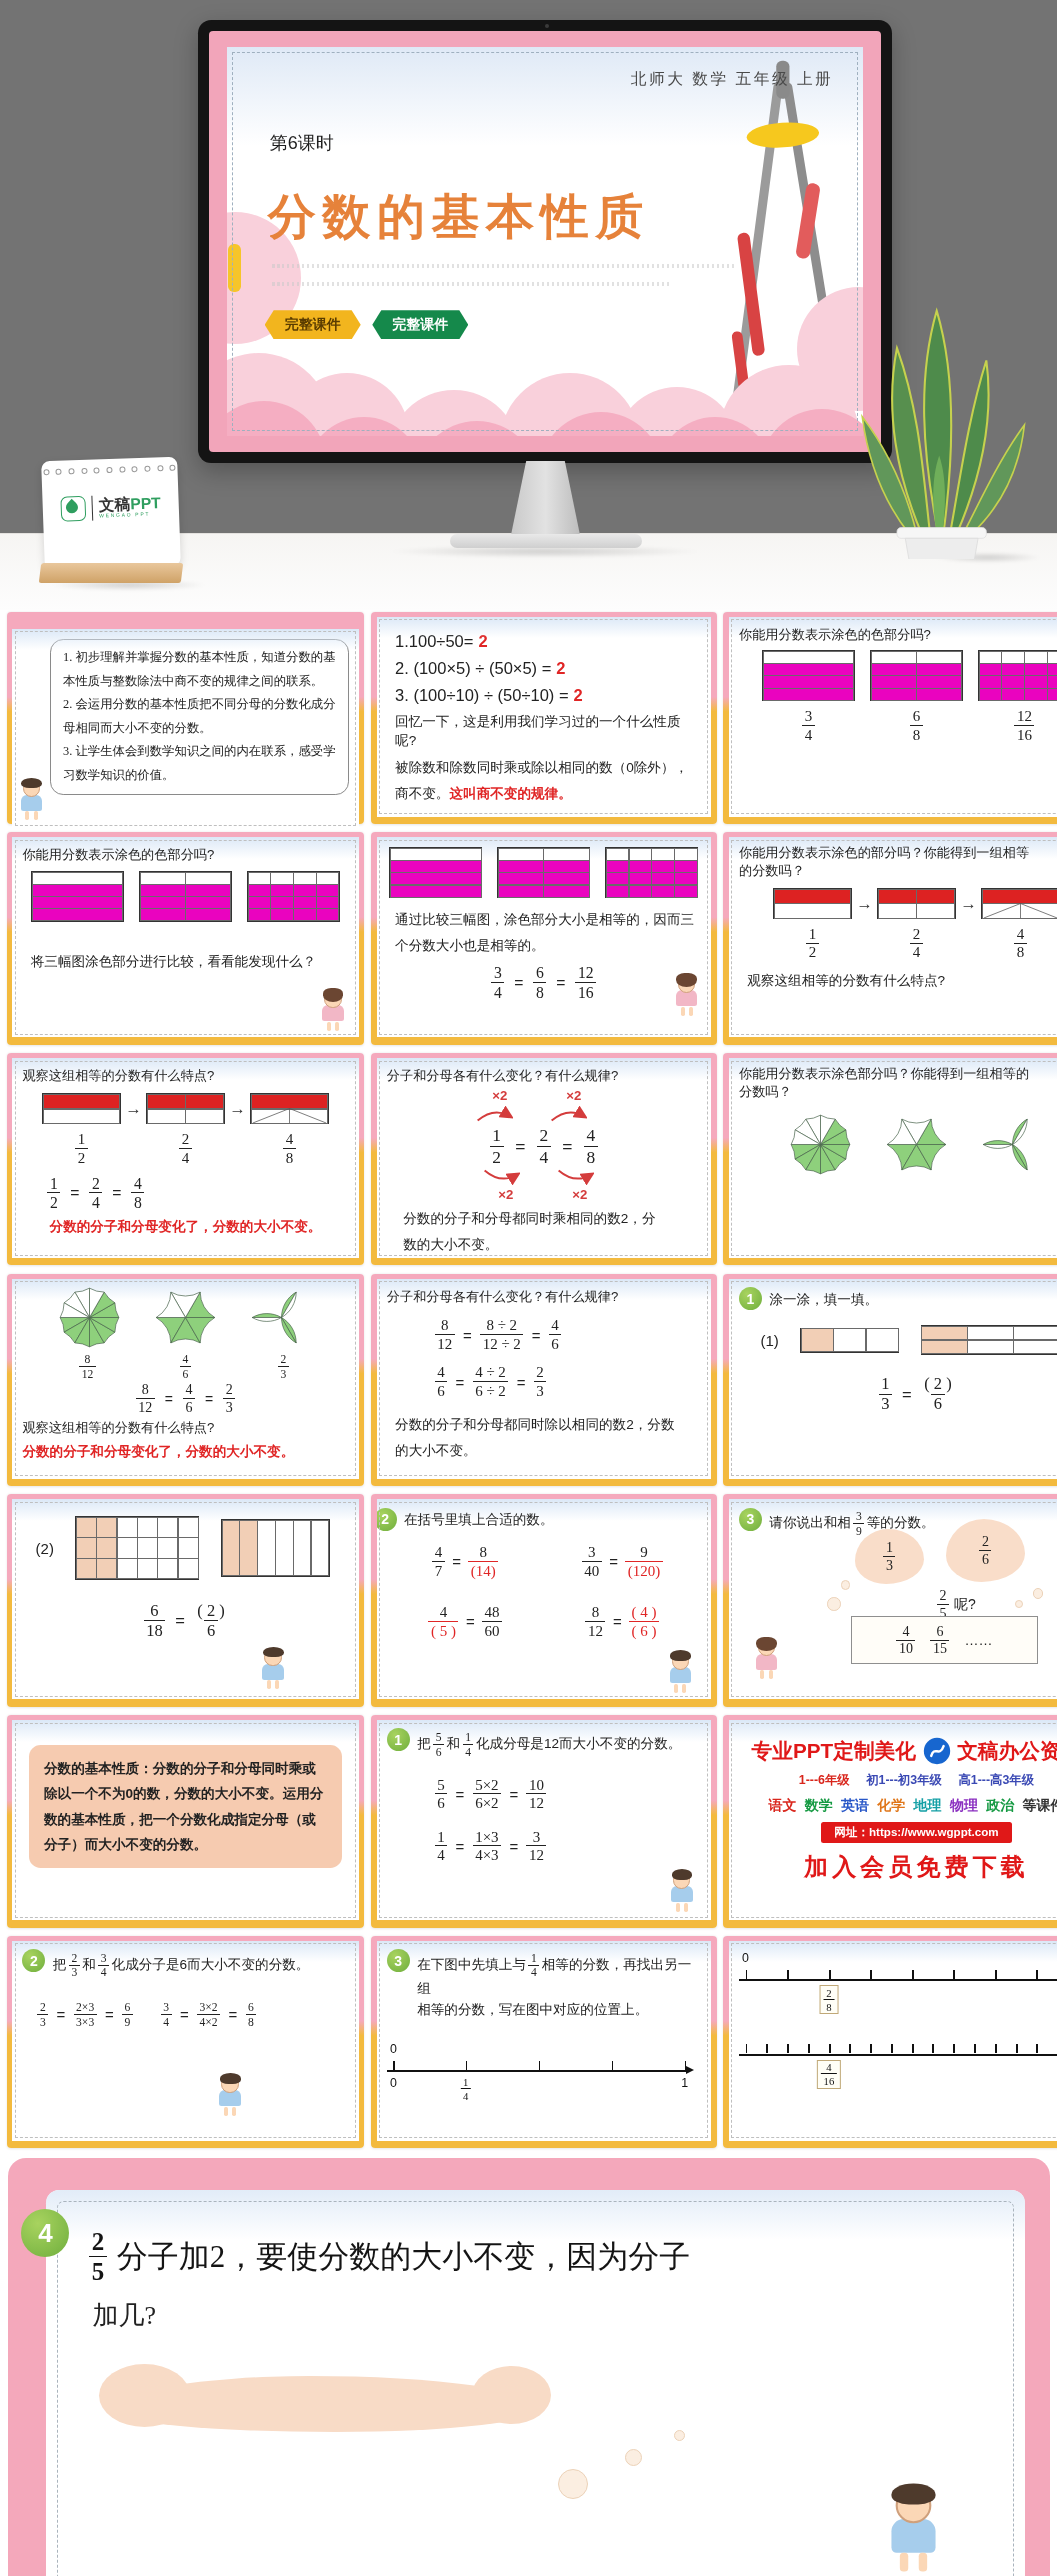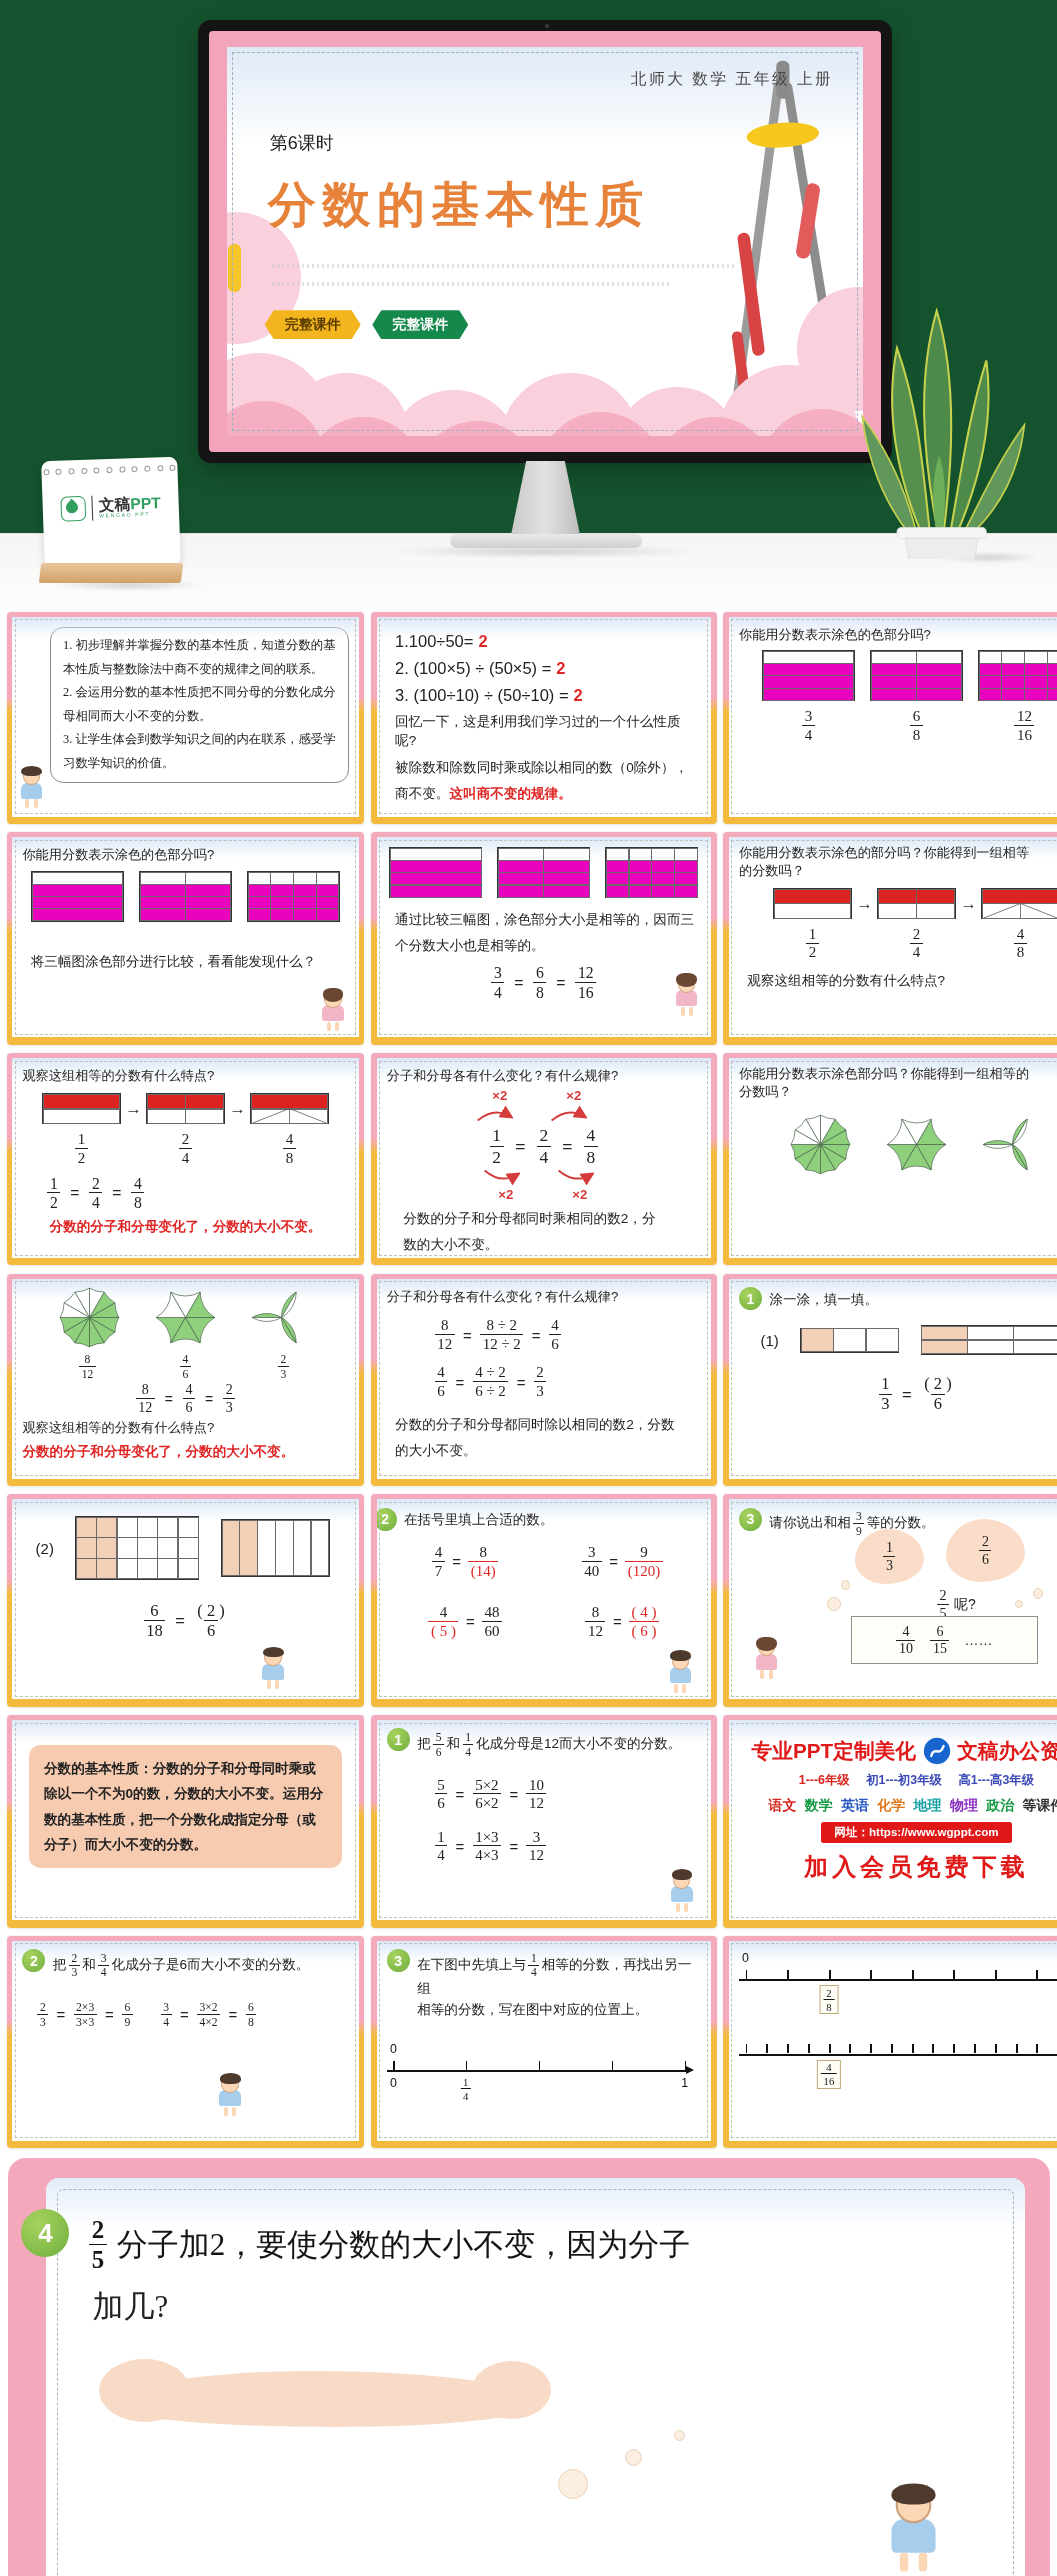--- a/index.html
+++ b/index.html
@@ -1,22 +1,22 @@
 <!DOCTYPE html>
 <html style="font-size:13.2px"><head>
 <meta charset="utf-8">
 <style>
   html,body{margin:0;padding:0;background:#fff;}
   body{width:1058px;height:2576px;position:relative;overflow:hidden;
        font-family:"Liberation Sans","DejaVu Sans",sans-serif;color:#222;}
-  .serif{font-family:"Liberation Serif","DejaVu Serif",serif;}
+  .serif{font-family:"Liberation Serif","DejaVu Serif",serif;margin-top:12px;}
   .b{font-weight:bold}.red{color:#e02525}
 
   
-  .scene{position:relative;height:610px;background:#14532d;overflow:hidden}
+  .scene{position:relative;height:610px;background:#737373;overflow:hidden}
   .desk{position:absolute;left:0;top:533px;right:0;height:77px;background:linear-gradient(#f6f5f3,#fdfdfd);border-top:0.8px solid #e4e2df}
   .shadow{position:absolute;border-radius:50%;background:radial-gradient(rgba(0,0,0,.16),rgba(0,0,0,0) 70%);filter:blur(1.7px)}
 
   .monitor{position:absolute;left:198px;top:20px;width:694px;height:443px;background:#141414;border-radius:13.2px;box-shadow:0 8.3px 23px rgba(0,0,0,.25)}
   .cam{position:absolute;left:50%;top:4.1px;width:4.1px;height:4.1px;border-radius:50%;background:#3a3a3a}
   .stand-neck{position:absolute;left:511px;top:461px;width:69px;height:74px;background:linear-gradient(90deg,#c9c9c9,#e2e2e2,#bdbdbd);clip-path:polygon(22% 0,78% 0,100% 100%,0 100%)}
   .stand-base{position:absolute;left:450px;top:534px;width:192px;height:14px;background:linear-gradient(#e9e9e9,#cfcfcf);border-radius:7.4px}
 
   .tslide{position:absolute;inset:10.7px;background:#f2a5ba;border-radius:4.1px;padding:16.5px 18px;box-sizing:border-box}
   .tinner{position:relative;width:100%;height:100%;background:#fff;overflow:hidden}
@@ -142,21 +142,21 @@
   .askrow{position:absolute;display:flex;align-items:center;gap:5px;font-size:14px;z-index:3}
   .minidot{position:absolute;background:#fbeee1;border:1.2px solid #ecd2b8;border-radius:50%;z-index:2}
 
   
   .bigslide{position:relative;margin:10px 8.3px 0;height:494px;border-radius:18px;background:#f4a8bb}
   .big4{position:absolute;left:13.2px;top:51px;width:48px;height:48px;font-size:26px;z-index:5}
   .bs-inner{position:absolute;left:38px;top:20px;right:25px;bottom:21.5px;background:#fff;border-radius:13.2px;overflow:hidden;padding:33px 43px;box-sizing:border-box}
   .bs-inner::before{content:"";position:absolute;top:0;left:0;right:0;height:50px;background:linear-gradient(#e2ecf8,rgba(255,255,255,0))}
   .bs-inner::after{content:"";position:absolute;inset:10.7px;border:1.3px dashed #aab4bd;border-radius:6.6px;pointer-events:none}
   .bs-q{display:flex;align-items:center;gap:10px;font-size:31px;color:#141414;position:relative;z-index:2;margin-top:5px}
-  .bs-q2{font-size:31px;margin:11.6px 0 0 3.3px;position:relative;z-index:2}
+  .bs-q2{font-size:26px;margin:11.6px 0 0 3.3px;position:relative;z-index:2}
   .bubble{position:relative;width:364px;margin:43px 0 0 23px;background:#f8dbc6;border-radius:46% 54% 48% 52%/62% 58% 42% 38%;padding:28px 33px;z-index:2}
   .bubble::before{content:"";position:absolute;left:-13.2px;top:-11.6px;width:91px;height:63px;background:#f8dbc6;border-radius:50%}
   .bubble::after{content:"";position:absolute;right:-8.3px;top:-10px;width:79px;height:58px;background:#f8dbc6;border-radius:50%}
   .bubble p{position:relative;margin:0;color:#e13c3c;font-size:25px;font-weight:bold;line-height:1.55;z-index:2}
 </style>
 </head>
 <body>
 
 <svg width="0" height="0" style="position:absolute">
     <defs>

